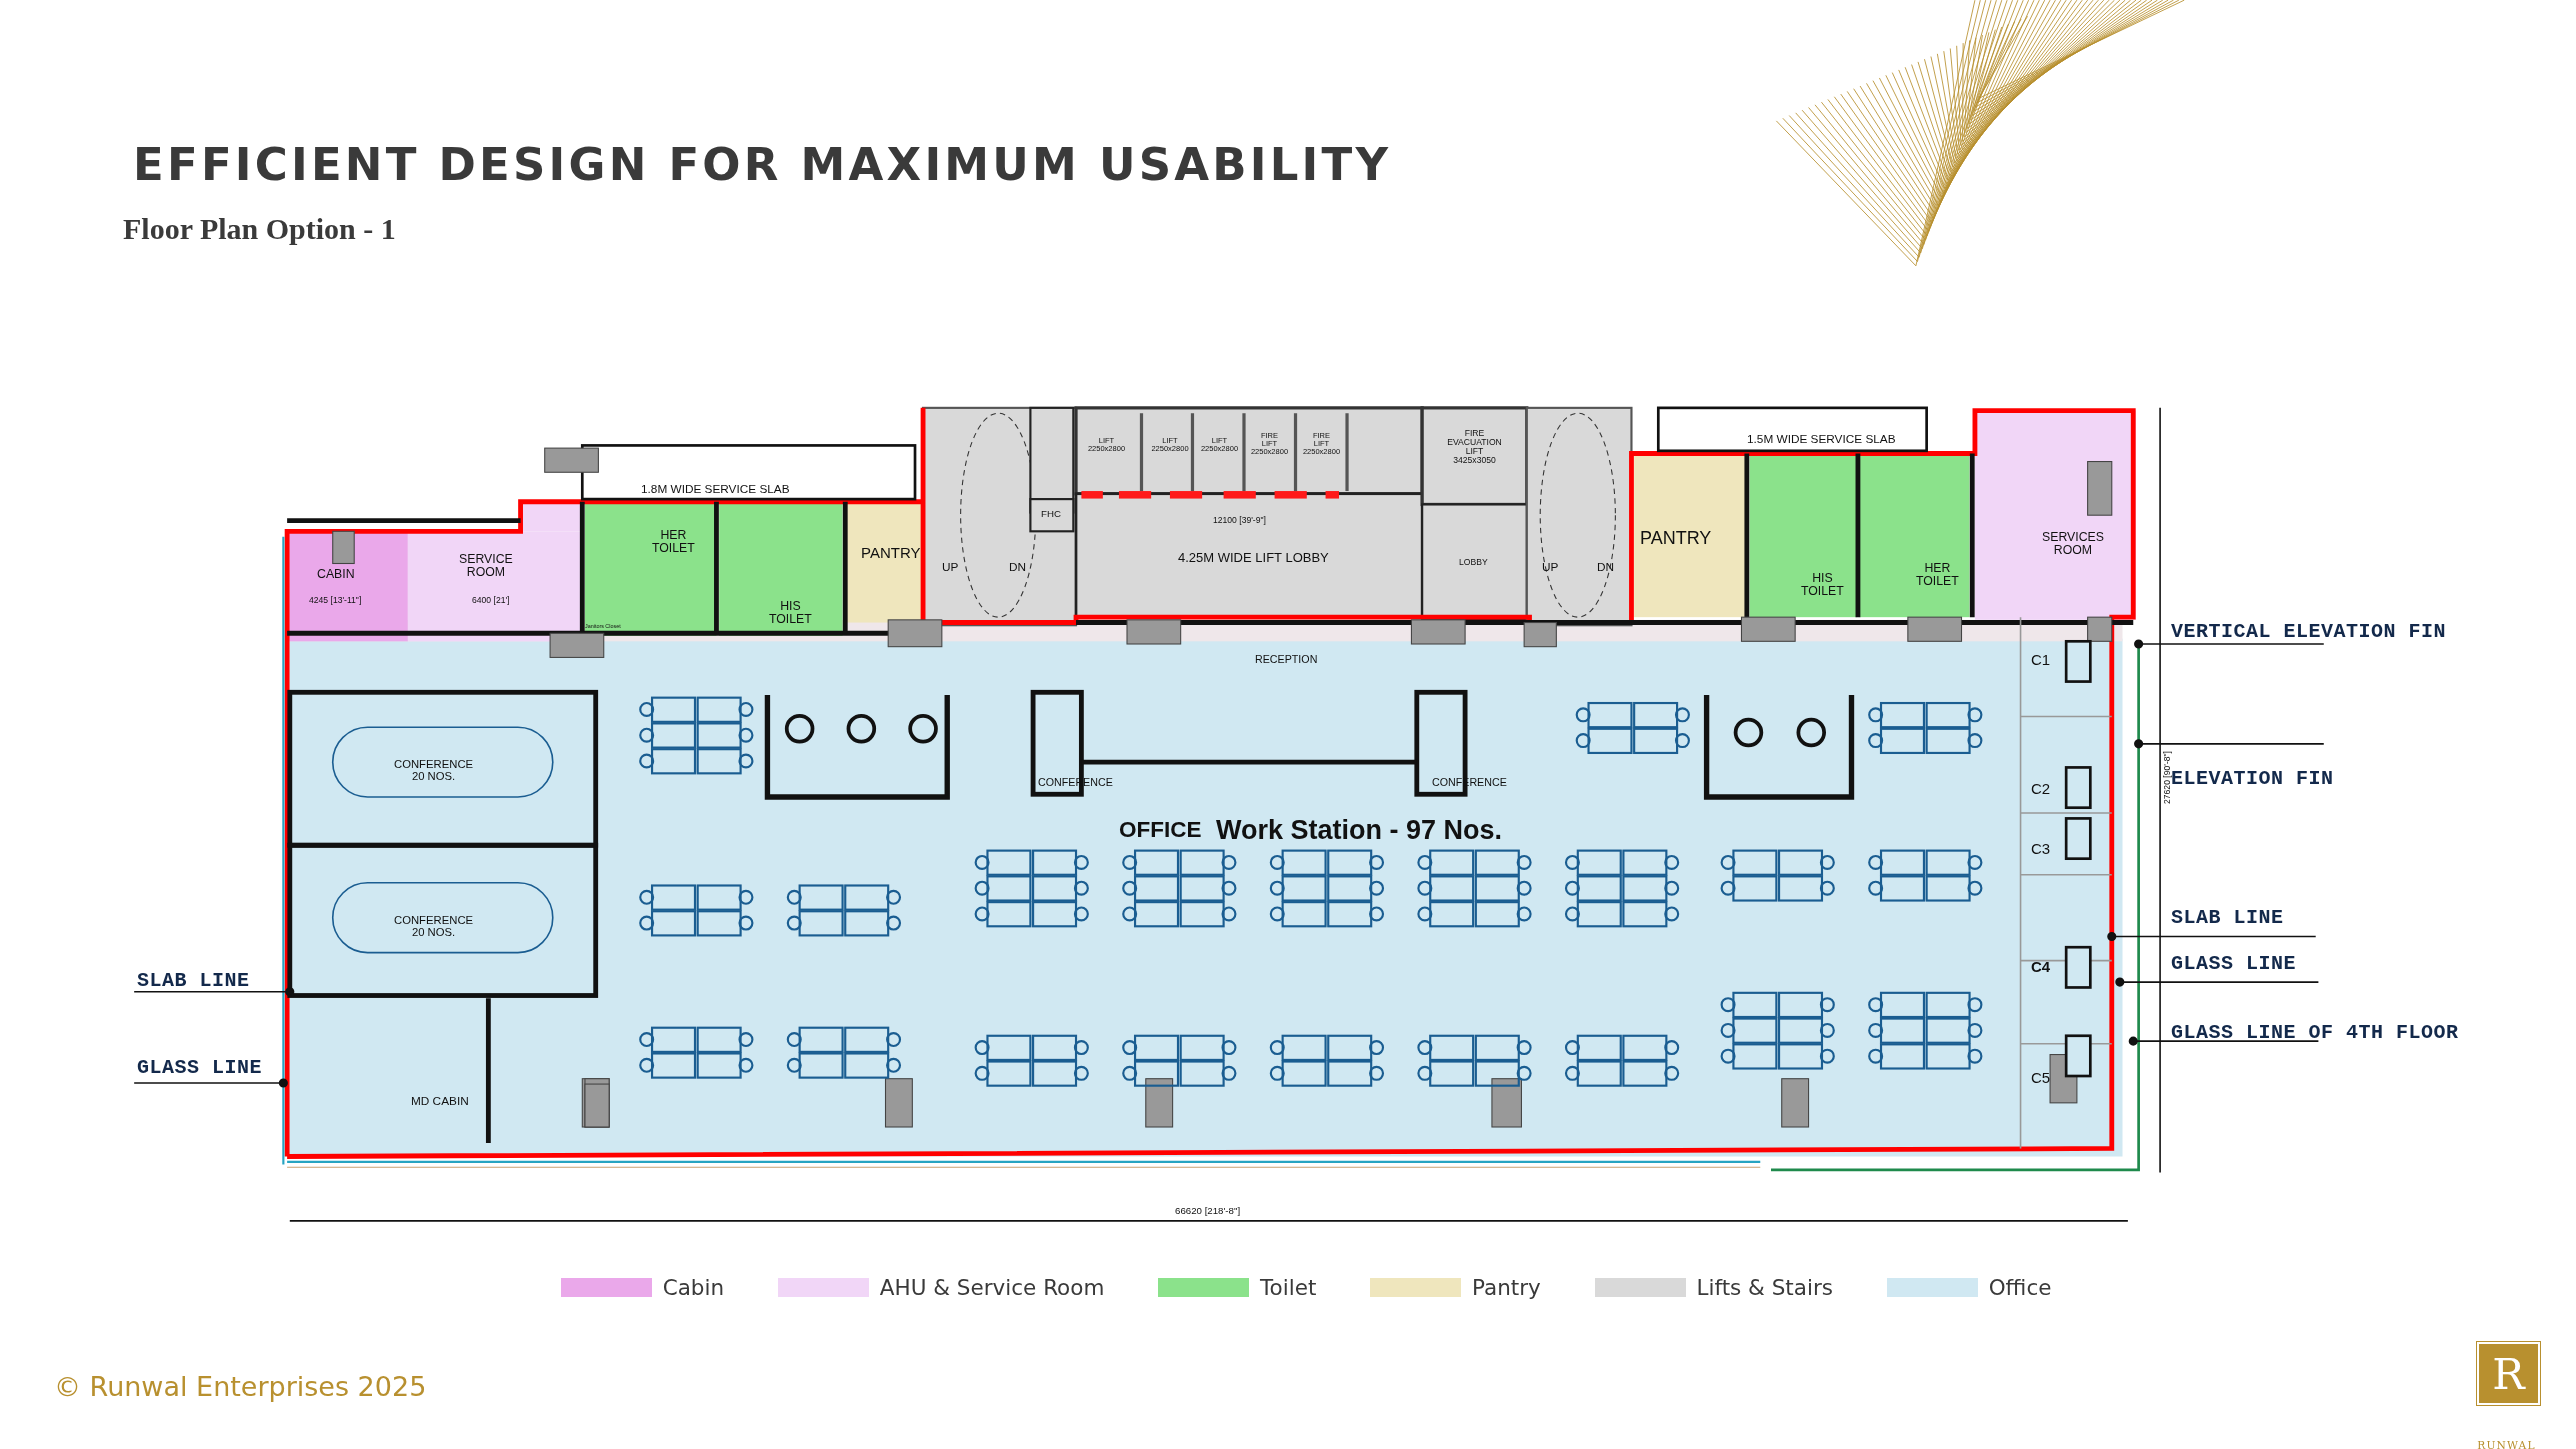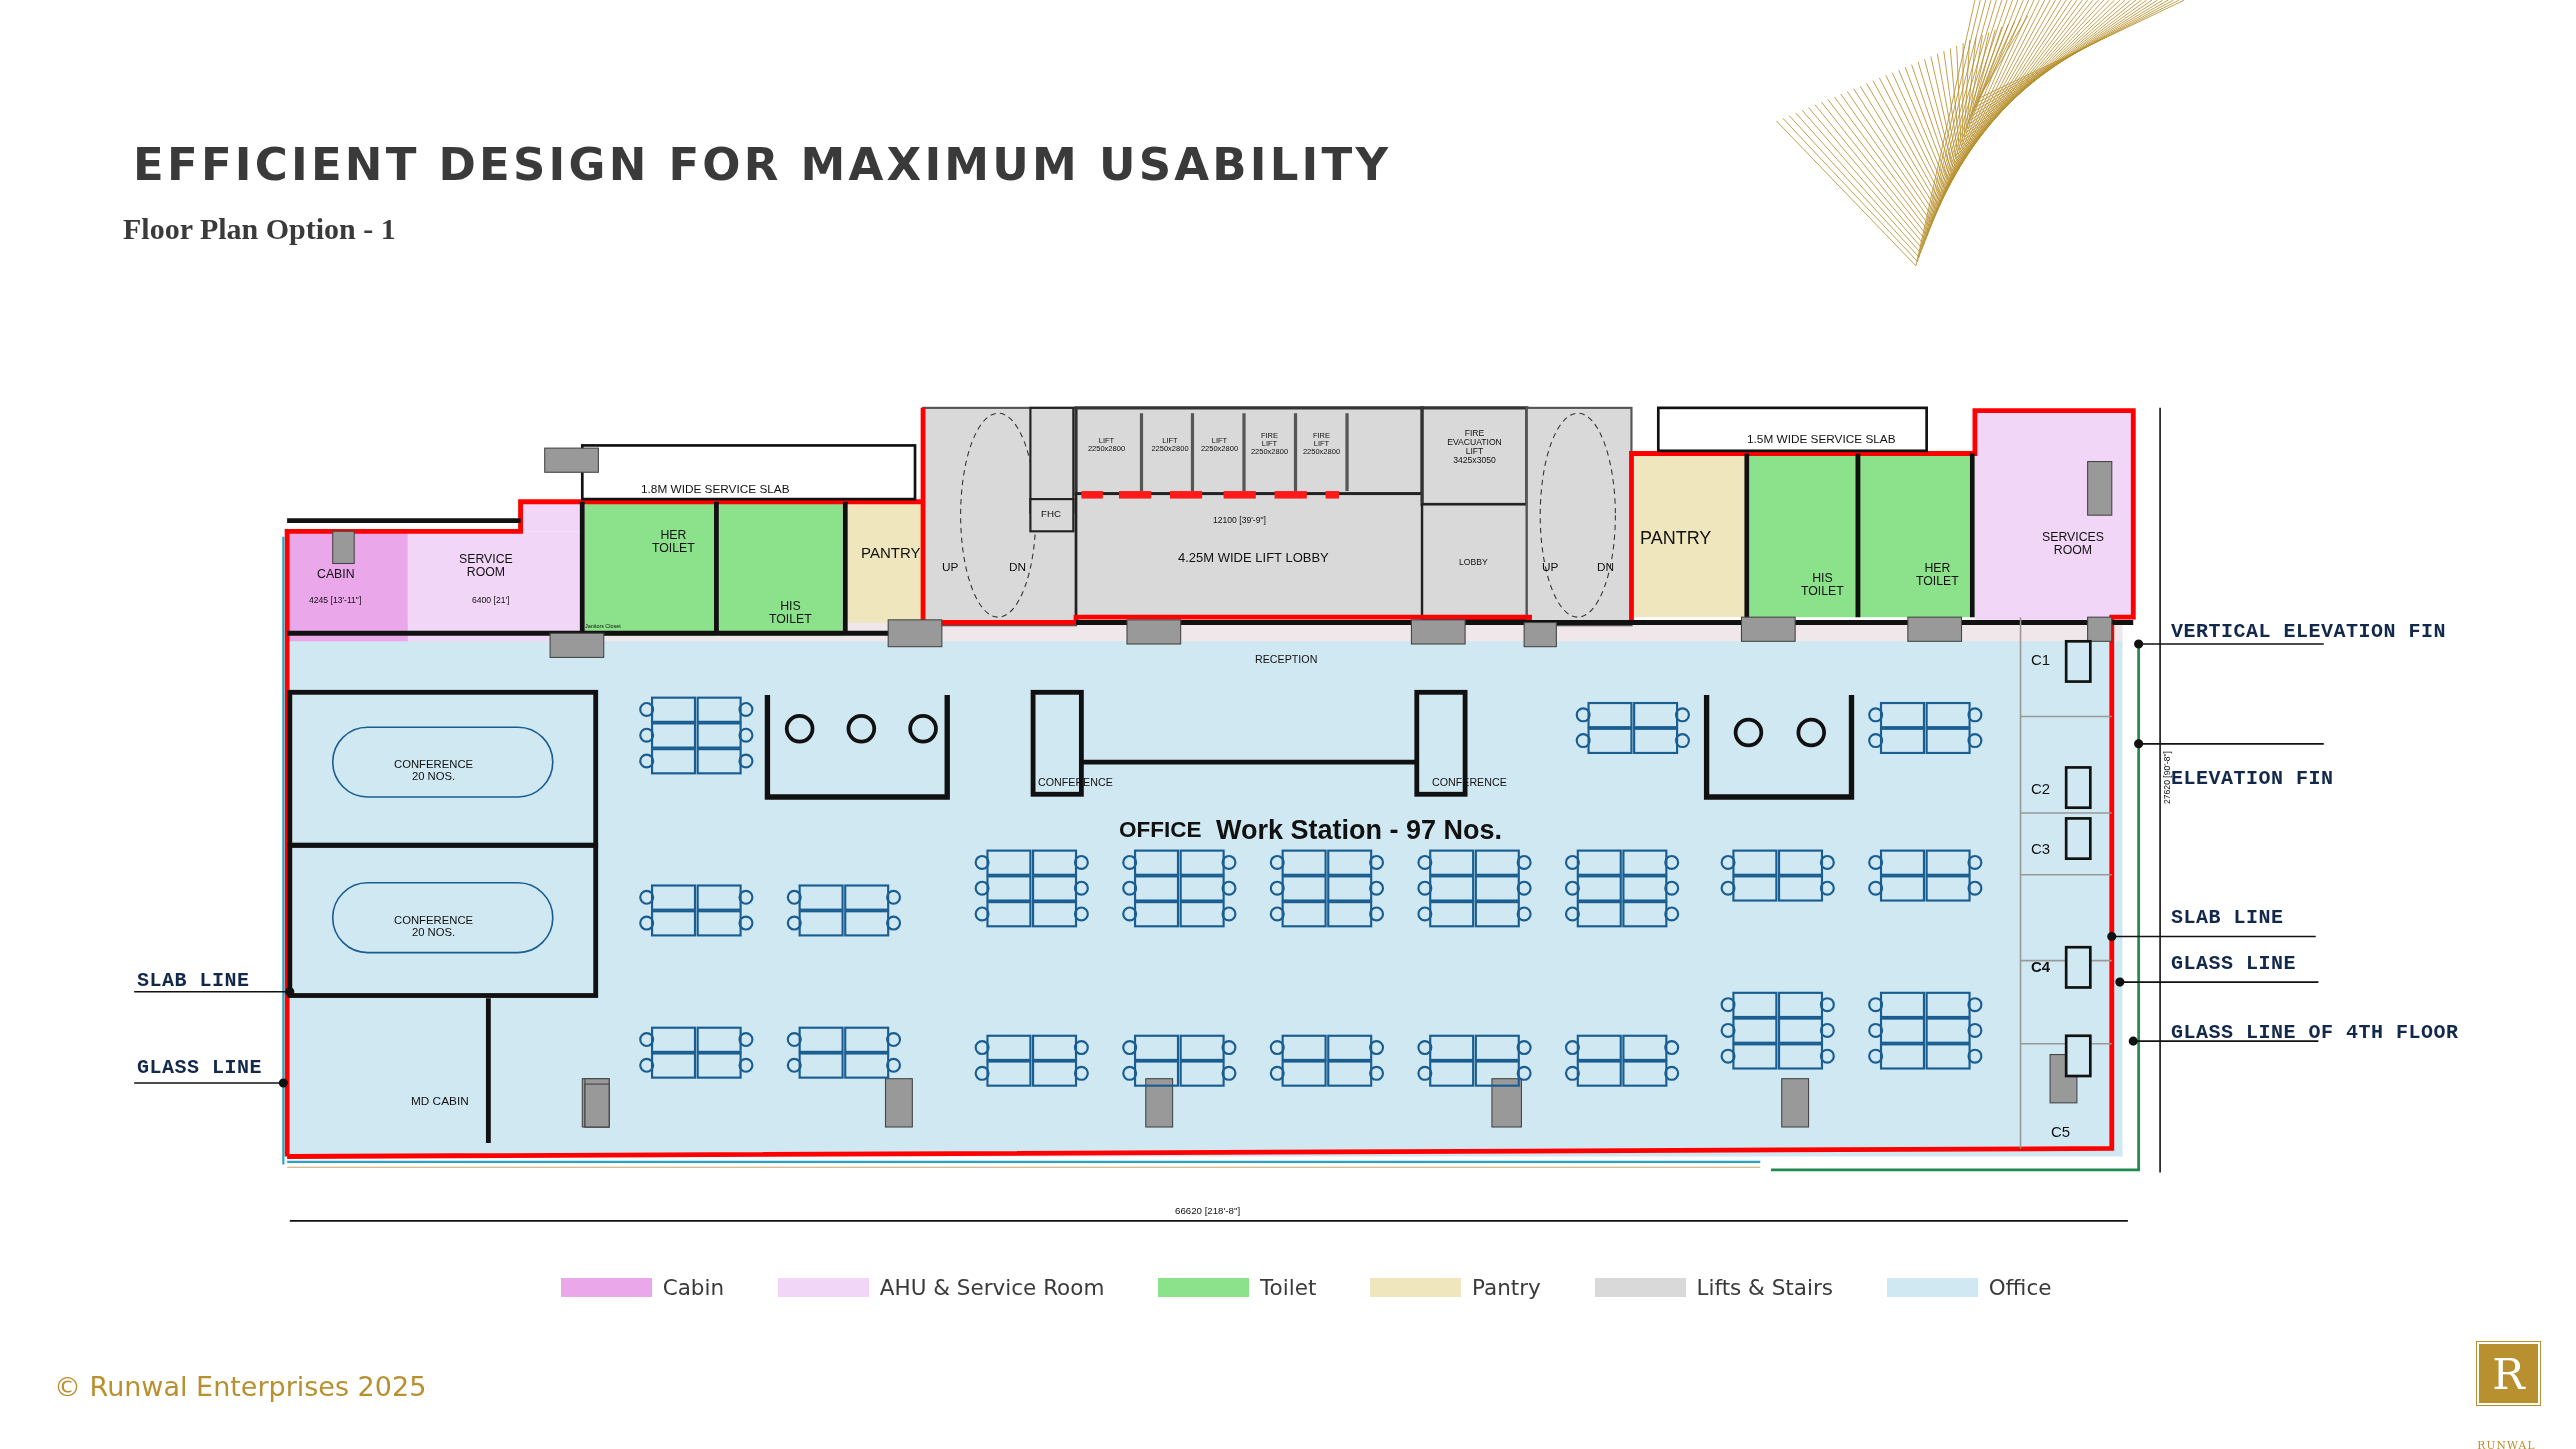--- a/index.html
+++ b/index.html
@@ -480,21 +480,21 @@
 <div class="room-label" style="left:1298px;top:432px;width:47px;font-size:7.5px;white-space:pre-line;"><span>FIRE
 LIFT</span><br><span>2250x2800</span></div>
 <div class="room-label" style="left:1425px;top:429px;width:99px;font-size:8.6px;white-space:pre-line;"><span>FIRE
 EVACUATION
 LIFT</span><br><span>3425x3050</span></div>
 
 <div class="room-label" style="left:2031px;top:652px;font-size:15px;">C1</div>
 <div class="room-label" style="left:2031px;top:781px;font-size:15px;">C2</div>
 <div class="room-label" style="left:2031px;top:841px;font-size:15px;">C3</div>
 <div class="room-label" style="left:2031px;top:959px;font-size:15px;font-weight:bold;">C4</div>
-<div class="room-label" style="left:2031px;top:1124px;font-size:15px;margin-left:20px;">C5</div>
+<div class="room-label" style="left:2031px;top:1070px;font-size:15px;">C5</div>
 
 <div class="abs callout" style="left:137px;top:969px;">SLAB LINE</div>
 <div class="abs callout" style="left:137px;top:1056px;">GLASS LINE</div>
 <div class="abs callout" style="left:2171px;top:620px;">VERTICAL ELEVATION FIN</div>
 <div class="abs callout" style="left:2171px;top:719px;margin-top:48px;">ELEVATION FIN</div>
 <div class="abs callout" style="left:2171px;top:906px;">SLAB LINE</div>
 <div class="abs callout" style="left:2171px;top:952px;">GLASS LINE</div>
 <div class="abs callout" style="left:2171px;top:1021px;">GLASS LINE OF 4TH FLOOR</div>
 
 <div class="abs legend">

